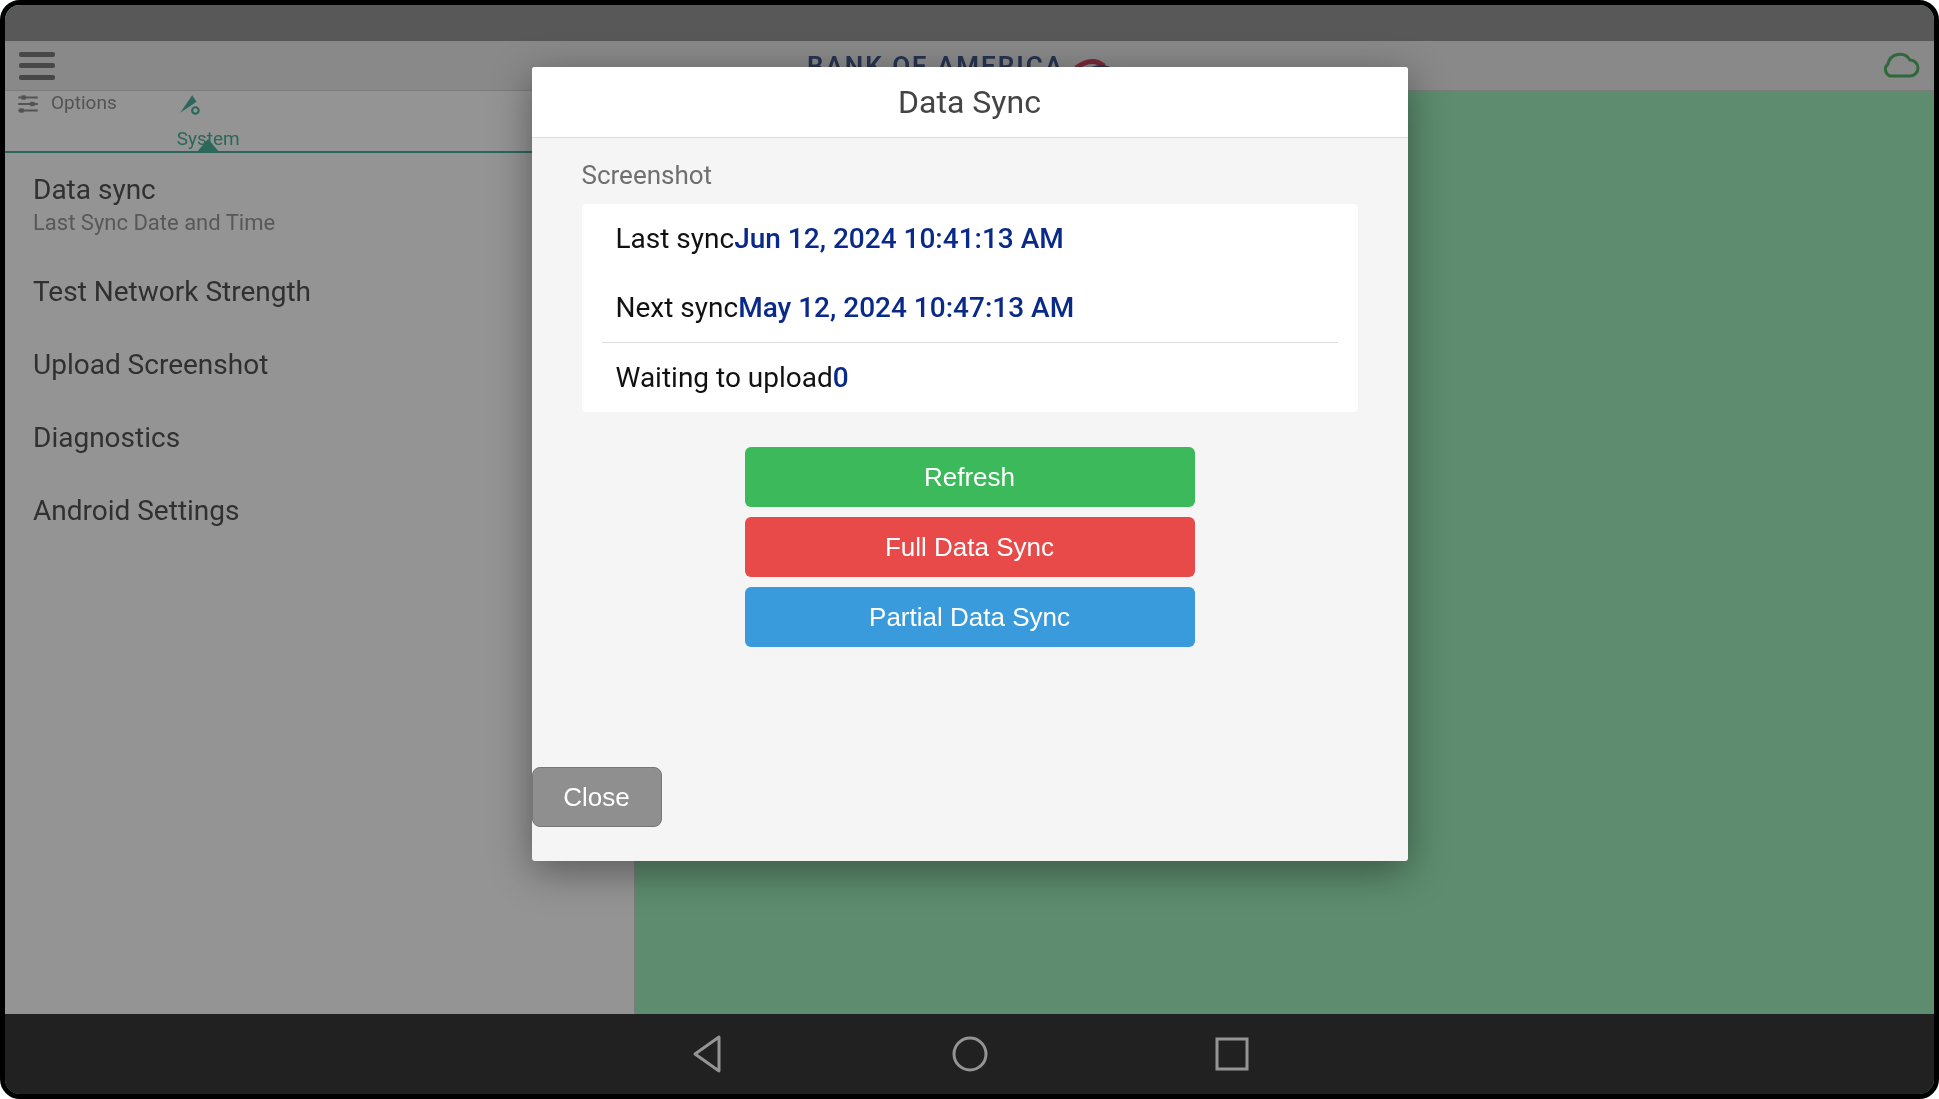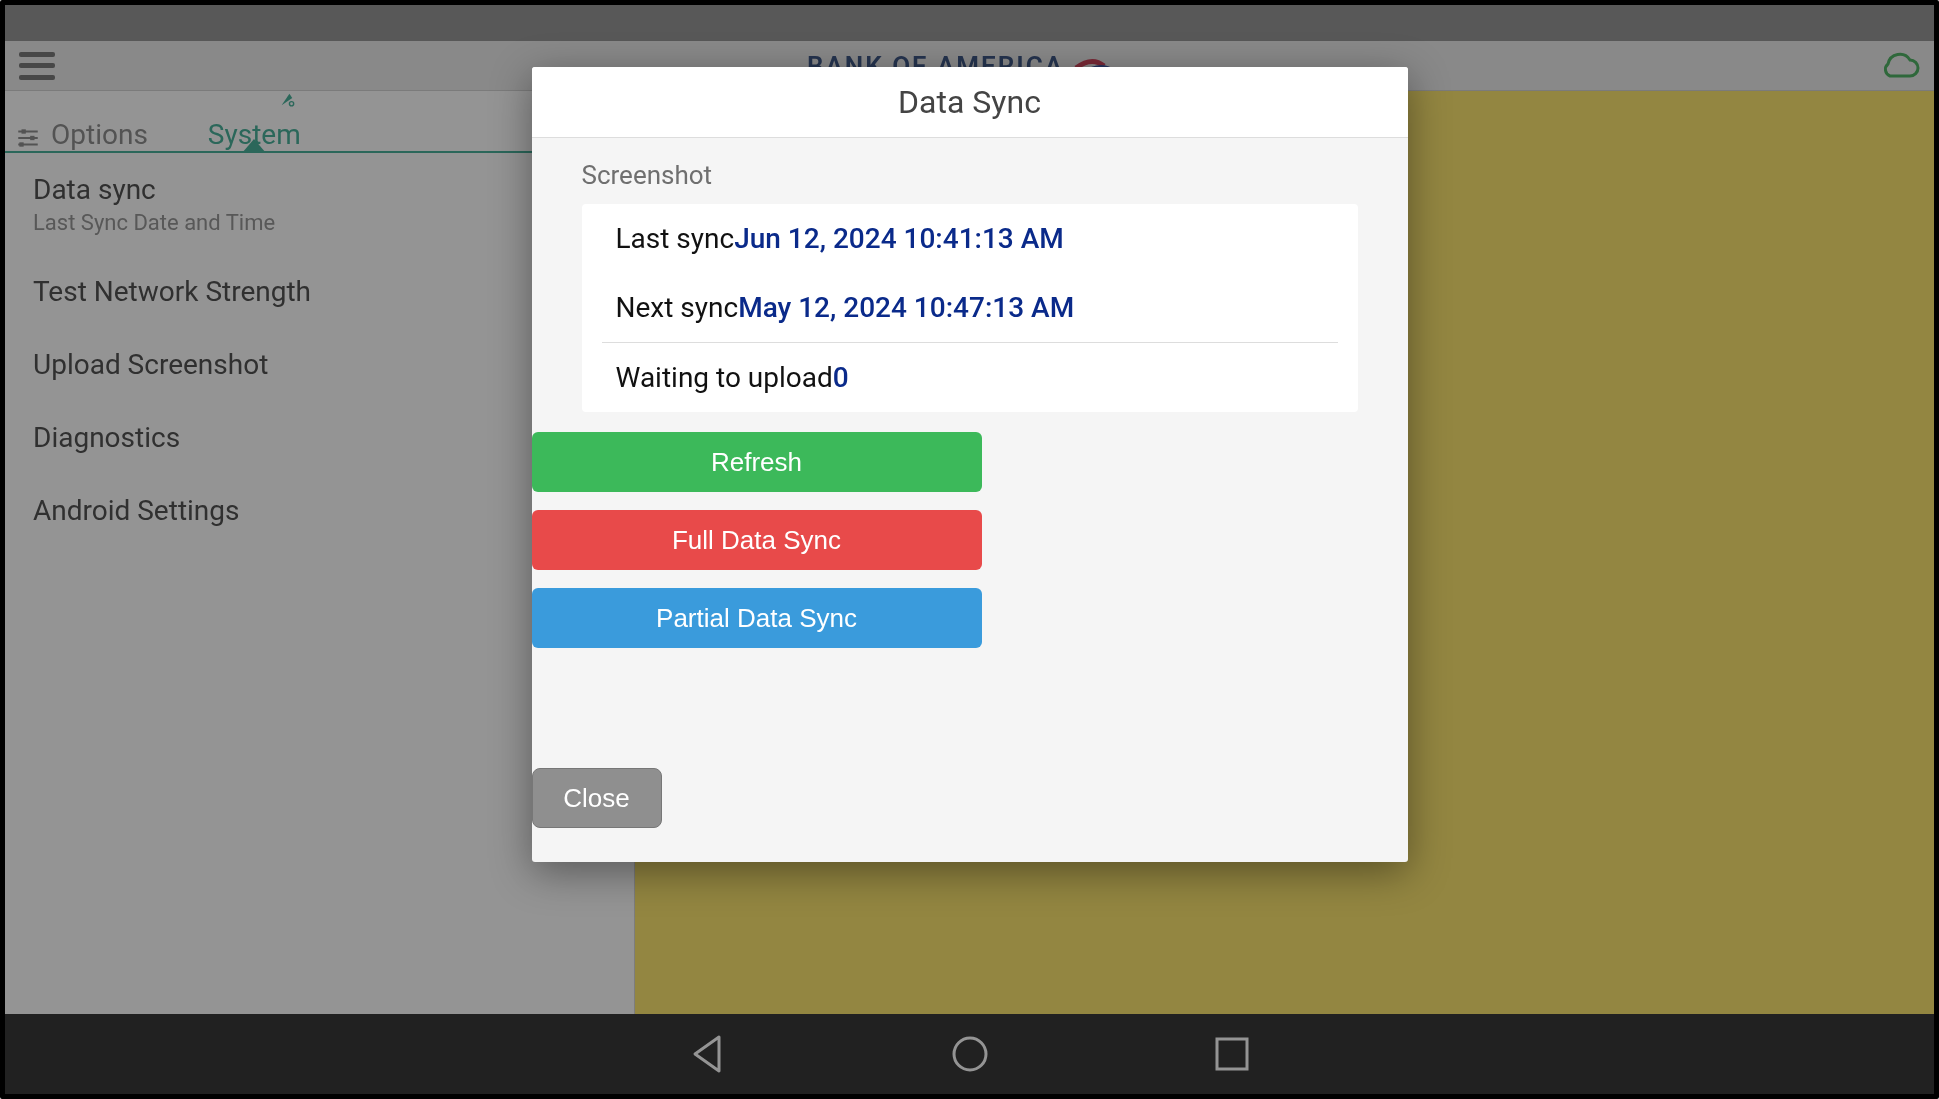--- a/index.html
+++ b/index.html
@@ -1,23 +1,23 @@
 <!DOCTYPE html>
 <html><head>
   <meta charset="utf-8">
   <style>
     * { box-sizing: border-box; margin: 0; padding: 0; }
     html, body { width: 100%; height: 100%; font-family: -apple-system, BlinkMacSystemFont, "Segoe UI", Roboto, Helvetica, Arial, sans-serif; }
     .frame {
       width: 1939px;
       height: 1099px;
-      background: #fde047;
+      background: #86efac;
       position: relative;
       border: 5px solid #000;
-      border-radius: 2px;
+      border-radius: 20px;
       overflow: hidden;
     }
     .device {
       position: absolute;
       inset: 0;
       display: flex;
       flex-direction: column;
     }
     
     .statusbar {
@@ -83,23 +83,23 @@
     .tabs {
       display: flex;
       align-items: center;
       border-bottom: 2px solid #179c7f;
       height: 62px;
       padding: 0 10px;
       gap: 60px;
     }
     .tab {
       display: flex;
-      align-items: flex-end;
+      align-items: flex-start;
       gap: 10px;
-      font-size: 28px;
+      font-size: 19px;
       color: #6f6f6f;
       cursor: pointer;
       position: relative;
       height: 100%;
     }
     .tab.active { color: #179c7f; flex-direction: column; }
     .tab.active::after {
       content: "";
       position: absolute;
       bottom: -2px;
@@ -196,23 +196,23 @@
     .stats-sep {
       height: 1px;
       background: #ddd;
       margin: 0 20px;
     }
     .stats-label { color: #111; }
     .stats-value { color: #0a2a8a; font-weight: 500; }
     .btns {
       display: flex;
       flex-direction: column;
-      align-items: flex-start;
-      gap: 18px;
-      margin-top: 20px;
+      align-items: center;
+      gap: 10px;
+      margin-top: 35px;
     }
     .btn {
       width: 450px;
       height: 60px;
       border: none;
       border-radius: 6px;
       font-size: 26px;
       color: #fff;
       cursor: pointer;
     }

